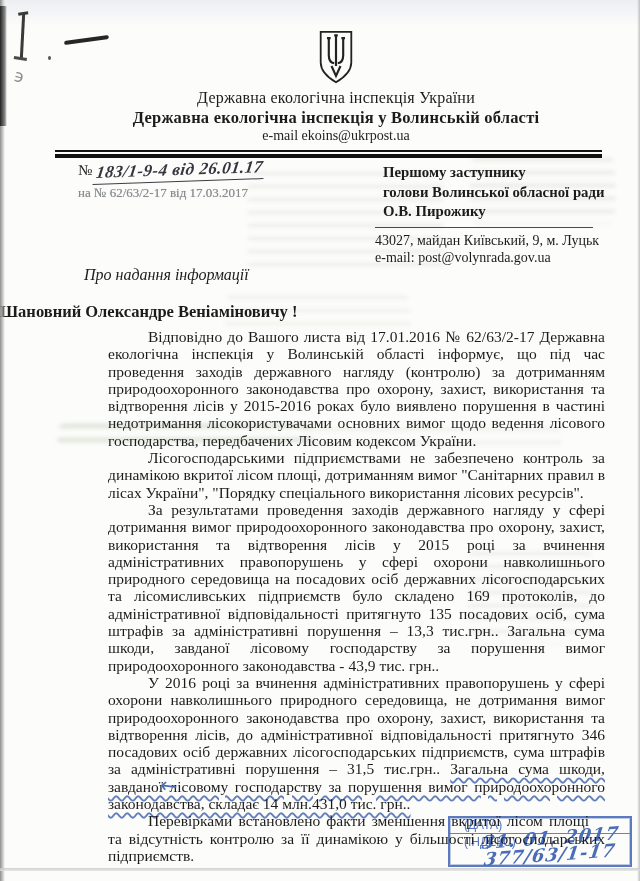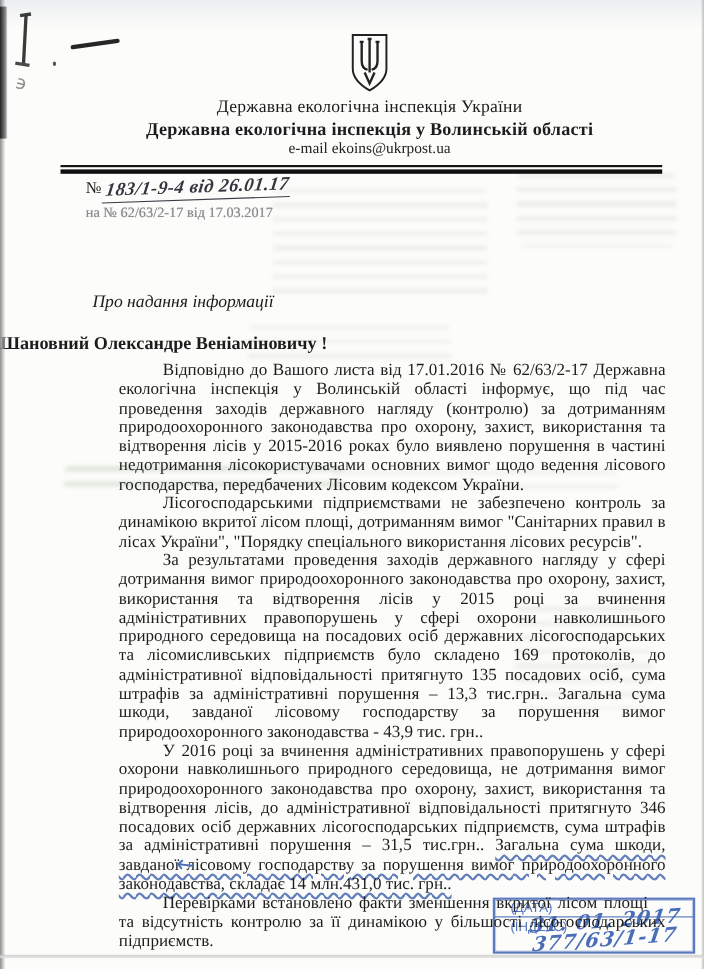--- a/index.html
+++ b/index.html
@@ -145,20 +145,28 @@
       <div class="thick"></div>
   </div>
 
   <div class="ref">
     <div class="ref-line1">
       <span>№</span><span class="hand-ref">183/1-9-4 від 26.01.17</span>
     </div>
     <div class="ref-line2">на № 62/63/2-17 від 17.03.2017</div>
   </div>
 
+  <div class="recipient">
+    <div class="rcp-name">Першому заступнику</div>
+    <div class="rcp-name">голови Волинської обласної ради</div>
+    <div class="rcp-name">О.В. Пирожику</div>
+    <hr class="rcp-rule">
+    <div class="rcp-addr">43027, майдан Київський, 9, м. Луцьк</div>
+    <div class="rcp-addr">e-mail:  post@volynrada.gov.ua</div>
+  </div>
 
   <div class="subject">Про надання інформації</div>
   <div class="salutation">Шановний Олександре Веніаміновичу !</div>
 
   <div class="body-text">
     <p>Відповідно до Вашого листа від 17.01.2016 № 62/63/2-17 Державна екологічна інспекція у Волинській області інформує, що під час проведення заходів державного нагляду (контролю) за дотриманням природоохоронного законодавства про охорону, захист, використання та відтворення лісів у 2015-2016 роках було виявлено порушення в частині недотримання лісокористувачами основних вимог щодо ведення лісового господарства, передбачених Лісовим кодексом України.</p>
     <p>Лісогосподарськими підприємствами не забезпечено контроль за динамікою вкритої лісом площі, дотриманням вимог "Санітарних правил в лісах України", "Порядку спеціального використання лісових ресурсів".</p>
     <p>За результатами проведення заходів державного нагляду у сфері дотримання вимог природоохоронного законодавства про охорону, захист, використання та відтворення лісів у 2015 році за вчинення адміністративних правопорушень у сфері охорони навколишнього природного середовища на посадових осіб державних лісогосподарських та лісомисливських підприємств було складено 169 протоколів, до адміністративної відповідальності притягнуто 135 посадових осіб, сума штрафів за адміністративні порушення – 13,3 тис.грн.. Загальна сума шкоди, завданої лісовому господарству за порушення вимог природоохоронного законодавства -  43,9 тис. грн..</p>
     <p><span>У 2016 році за вчинення адміністративних правопорушень у сфері охорони навколишнього природного середовища, не дотримання вимог природоохоронного законодавства про охорону, захист, використання та відтворення лісів, до адміністративної відповідальності притягнуто 346 посадових осіб державних лісогосподарських підприємств, сума штрафів за адміністративні порушення – 31,5 тис.грн.. </span><span class="pen-underline">Загальна сума шкоди, завданої лісовому господарству за порушення вимог природоохоронного  законодавства, складає 14 млн.431,0 тис. грн..</span></p>
     <p>Перевірками встановлено факти зменшення вкритої лісом площі&nbsp;&nbsp;&nbsp; та відсутність контролю за її динамікою у більшості лісогосподарських підприємств.</p>

